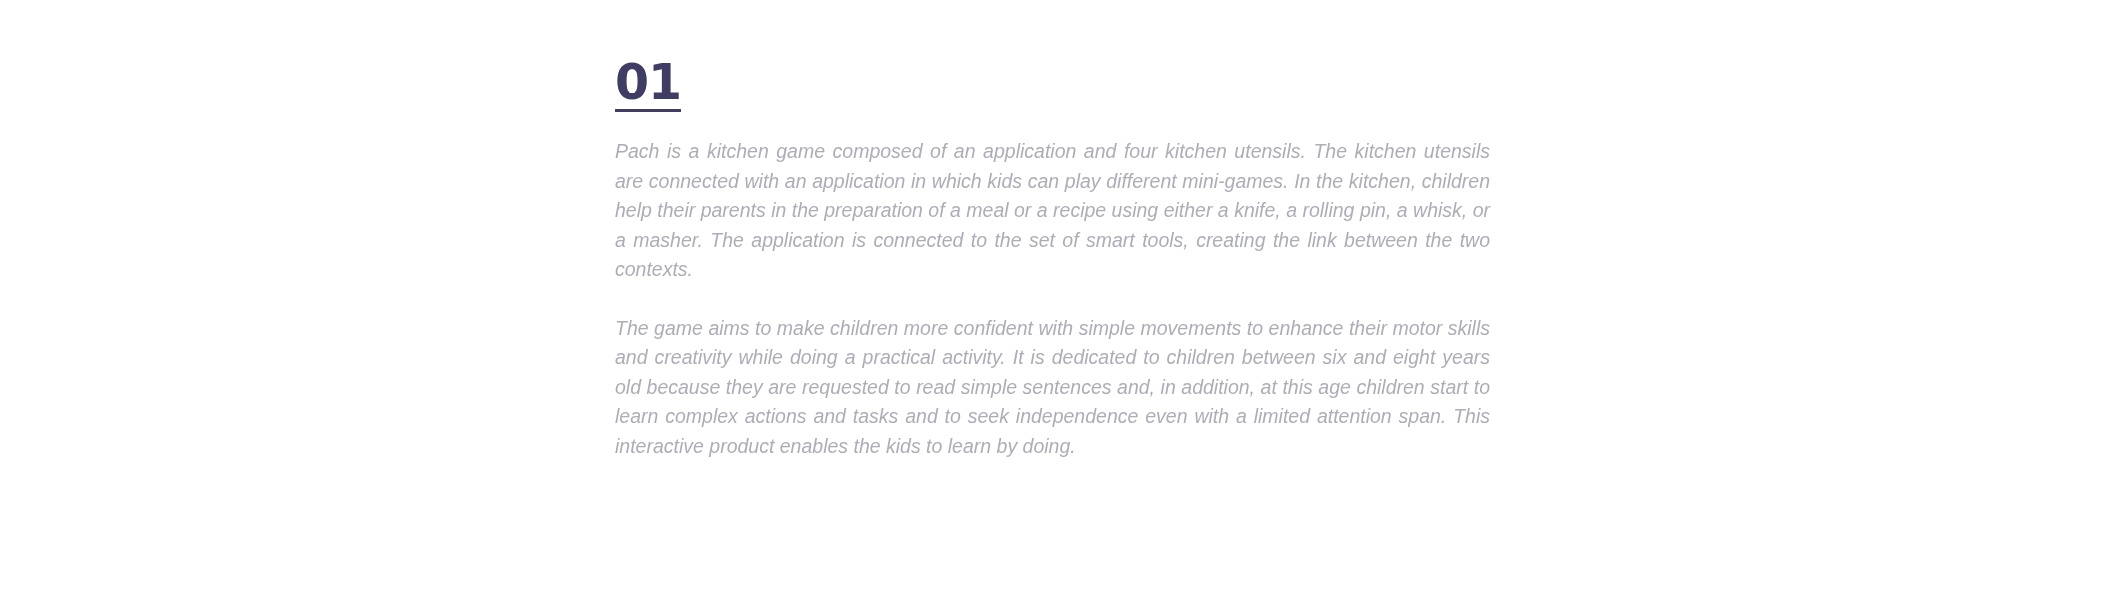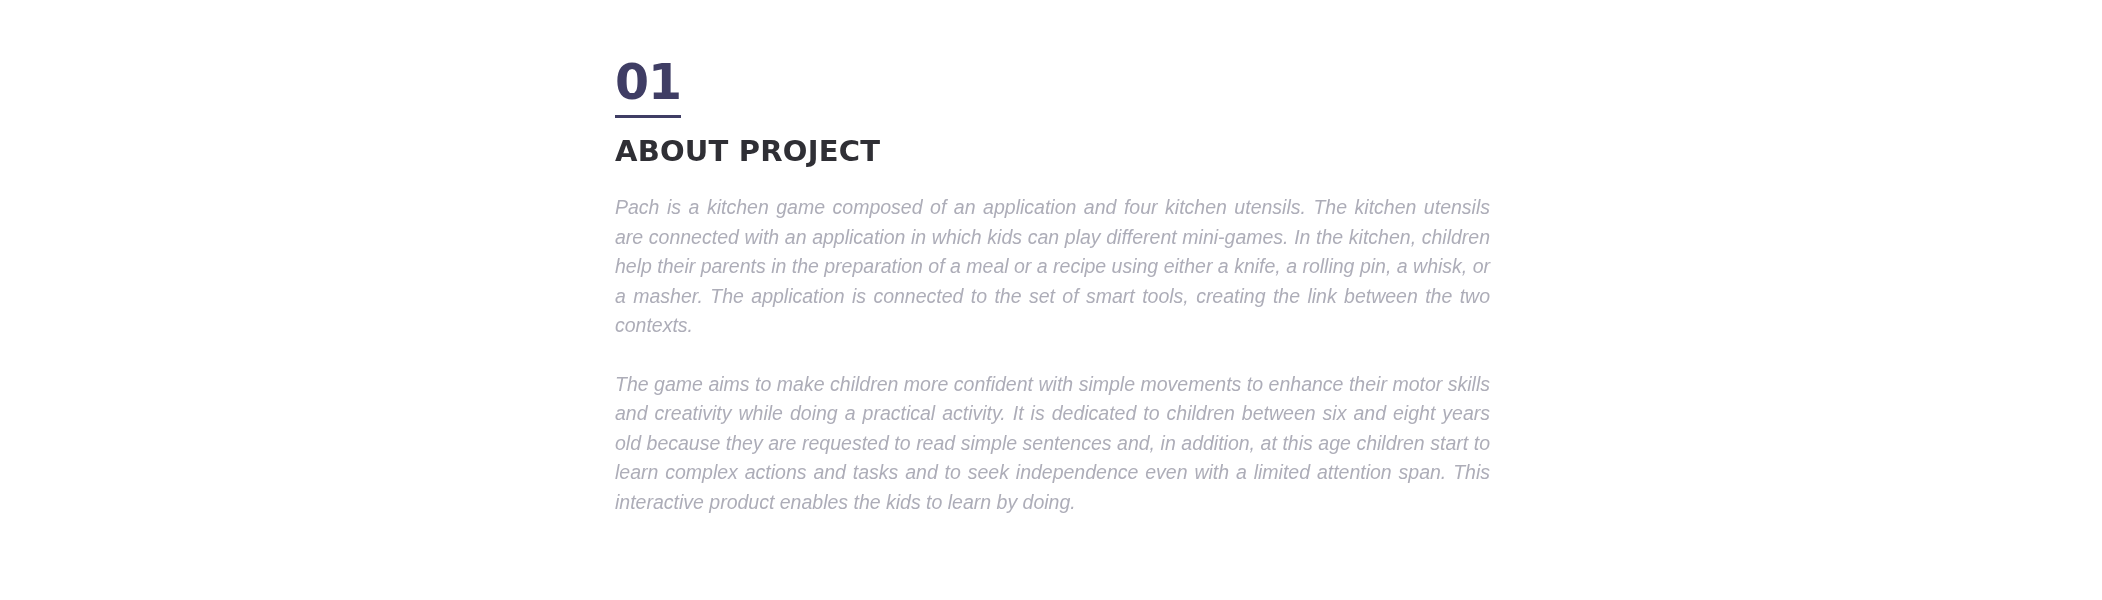--- a/index.html
+++ b/index.html
@@ -25,21 +25,21 @@
     top: 58px;
     width: 880px;
   }
   .section-number {
     font-family: "DejaVu Sans", sans-serif;
     font-weight: bold;
     font-size: 49px;
     line-height: 1;
     letter-spacing: -1px;
     color: #3f3d64;
-    padding-bottom: 8px;
+    padding-bottom: 2px;
     display: inline-block;
     border-bottom: 3px solid #3f3d64;
     margin-left: 2px;
   }
   .section-title {
     font-family: "DejaVu Sans", sans-serif;
     font-weight: bold;
     font-size: 29px;
     letter-spacing: 0.2px;
     color: #2f2f35;
@@ -62,17 +62,16 @@
   .para-2 {
     margin-top: 29px;
   }
 </style>
 </head>
 <body>
 
 <div class="page">
   <div class="content">
     <div class="section-number">01</div>
-    <div class="section-title">ABOUT PROJECT</div>
     <p class="body-text para-1">Pach is a kitchen game composed of an application and four kitchen utensils. The kitchen utensils are connected with an application in which kids can play different mini-games. In the kitchen, children help their parents in the preparation of a meal or a recipe using either a knife, a rolling pin, a whisk, or a masher. The application is connected to the set of smart tools, creating the link between the two contexts.</p>
     <p class="body-text para-2">The game aims to make children more confident with simple movements to enhance their motor skills and creativity while doing a practical activity. It is dedicated to children between six and eight years old because they are requested to read simple sentences and, in addition, at this age children start to learn complex actions and tasks and to seek independence even with a limited attention span. This interactive product enables the kids to learn by doing.</p>
   </div>
 </div>
 
 </body></html>

